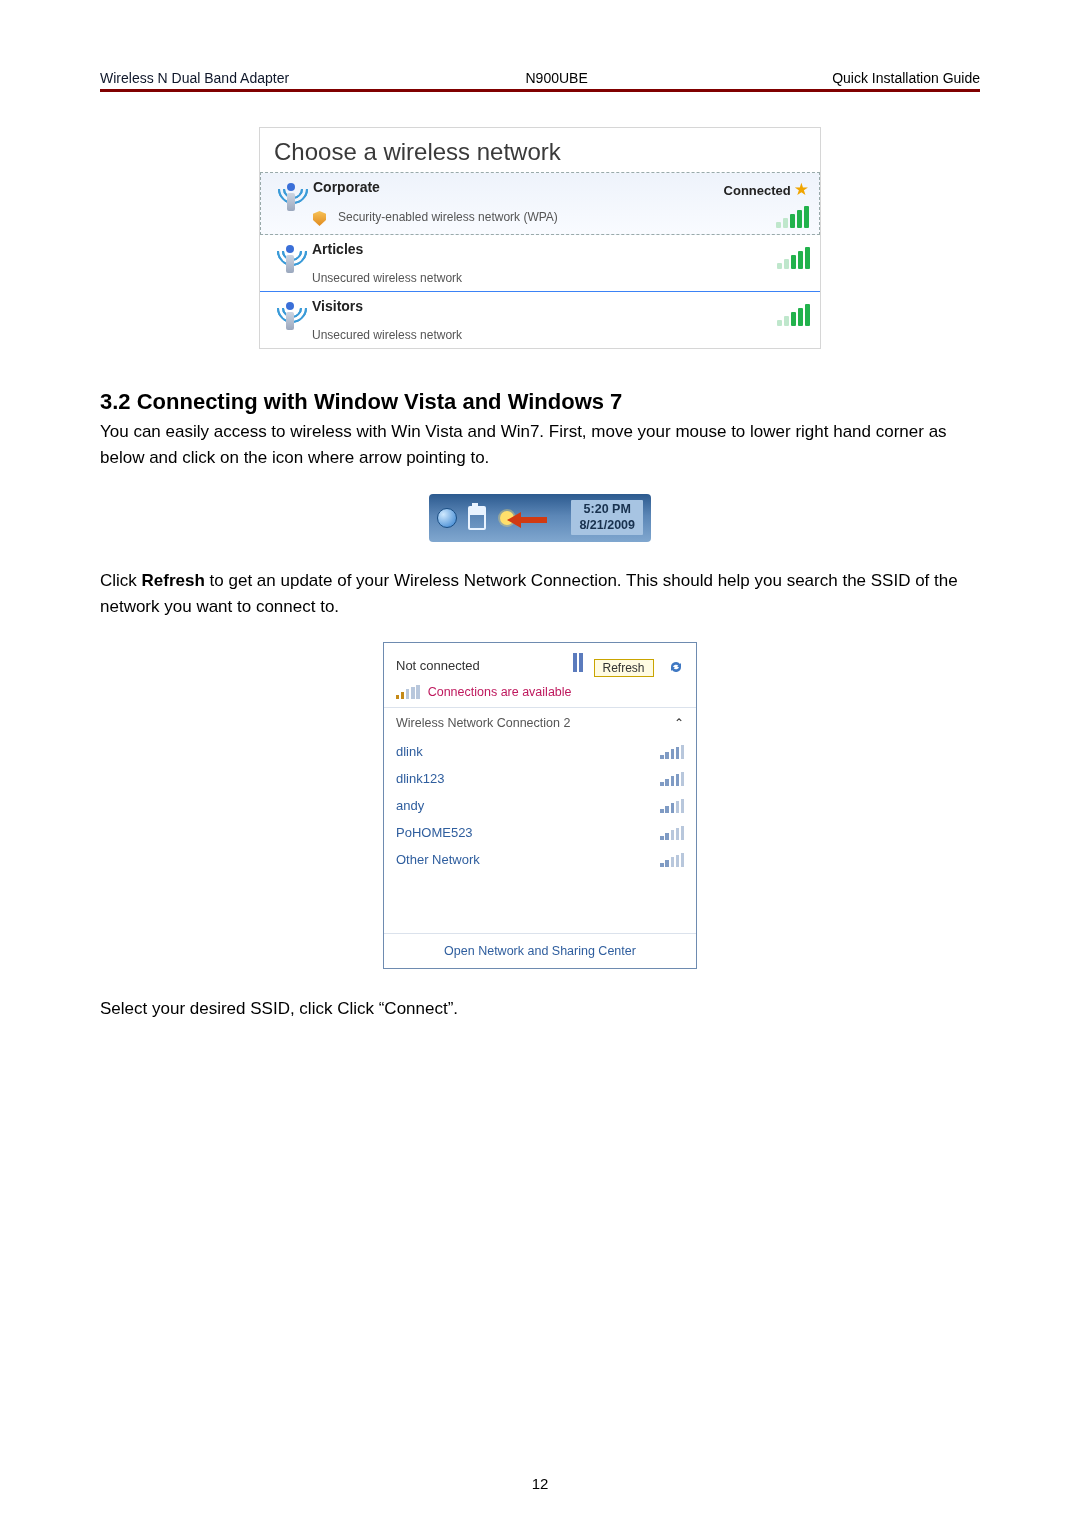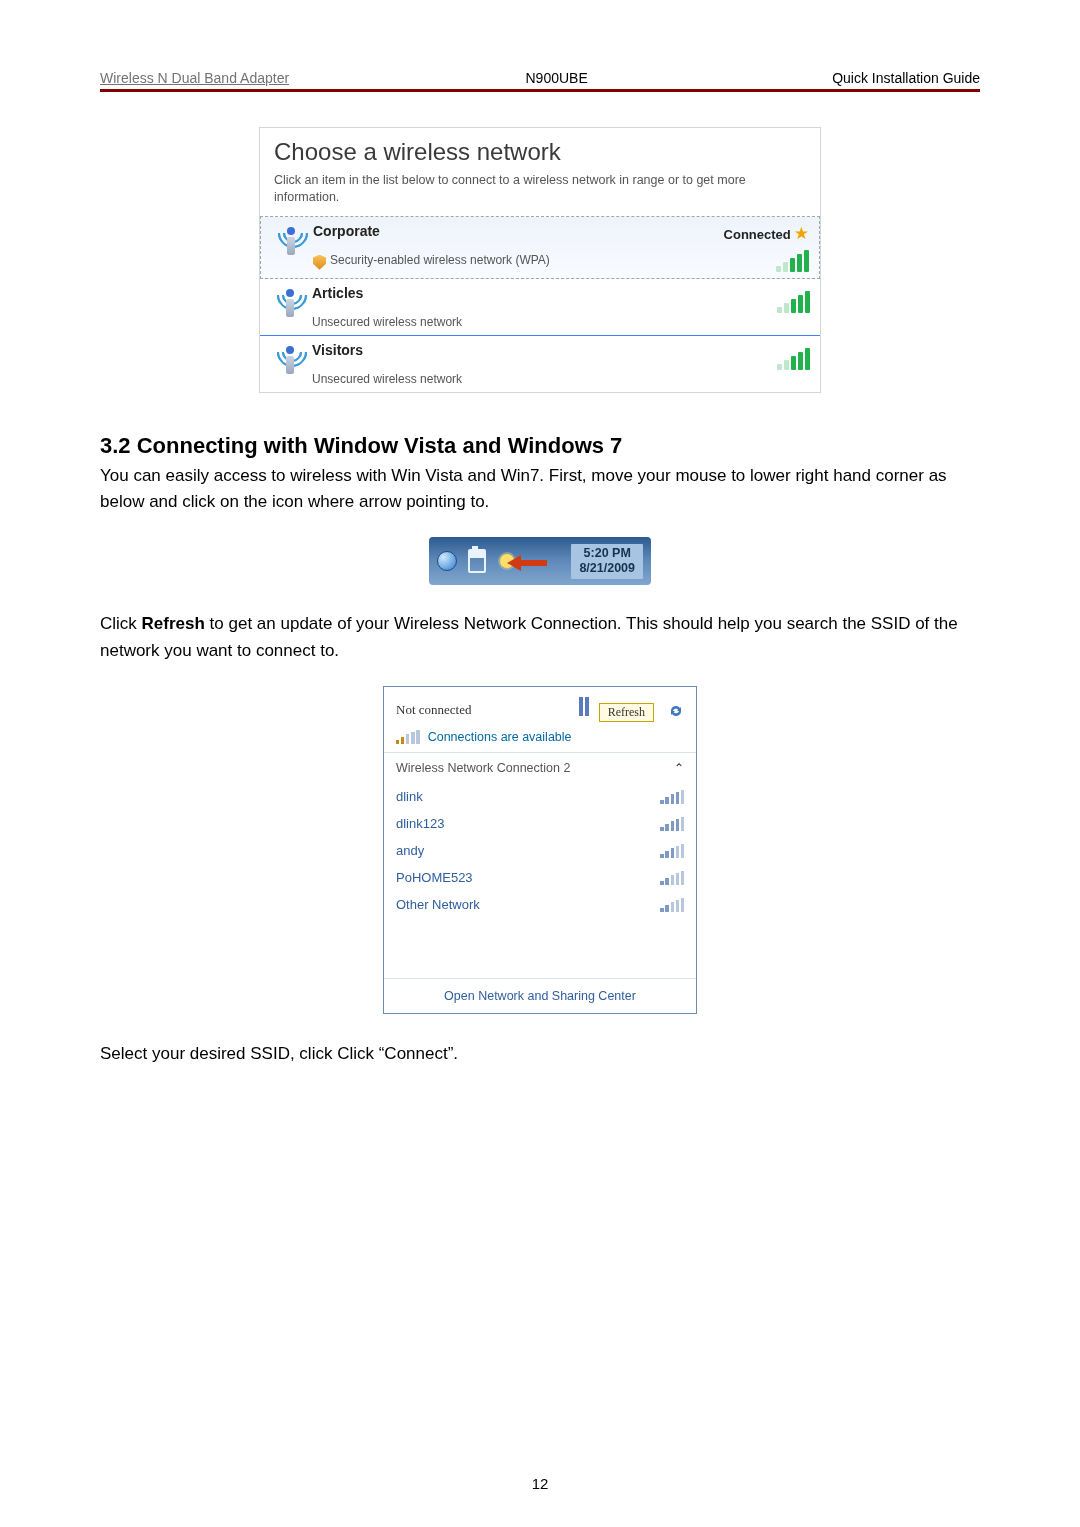--- a/index.html
+++ b/index.html
@@ -1,39 +1,39 @@
 <!DOCTYPE html>
 <html><head>
 <meta charset="utf-8">
 <style>
   html,body{margin:0;padding:0;background:#fff;}
   body{width:1080px;height:1527px;font-family:Arial,Helvetica,sans-serif;position:relative;}
   .page{padding:70px 100px 0 100px;}
   .hdr{display:flex;justify-content:space-between;font-size:14px;border-bottom:3px solid #800000;padding-bottom:3px;}
-  .hdr .left{color:#737373;text-decoration:underline;}
+  .hdr .left{color:#0f172a;}
   .hdr .mid{color:#000;}
   .hdr .right{color:#000;margin-left:8px;}
   
   .fig1{width:560px;margin:35px auto 0 auto;border:1px solid #d6d6d6;background:#fff;font-family:Tahoma,Arial,sans-serif;}
   .fig1 .ttl{font-size:24px;color:#3a3a3a;padding:10px 14px 6px 14px;}
   .fig1 .sub{font-size:12.5px;color:#555;padding:0 14px 10px 14px;line-height:1.35;}
   .net{display:flex;align-items:flex-start;border-bottom:1px solid #3b82f6;padding:6px 10px 6px 8px;position:relative;}
   .net.sel{border:1px dashed #9aa;background:linear-gradient(#eef3fb,#f9fbff);}
   .anticon{width:44px;flex:0 0 44px;display:flex;align-items:center;justify-content:center;}
   .ant{position:relative;width:30px;height:36px;}
   .ant .ball{width:8px;height:8px;background:#3b6fd8;border-radius:50%;position:absolute;top:4px;left:11px;}
   .ant .arc{position:absolute;border:2px solid #3b9bd8;border-radius:50%;}
   .ant .a1{width:16px;height:16px;top:0;left:7px;border-left-color:transparent;border-top-color:transparent;transform:rotate(45deg);}
   .ant .a1b{width:16px;height:16px;top:0;left:7px;border-right-color:transparent;border-top-color:transparent;transform:rotate(-45deg);}
   .ant .a2{width:26px;height:26px;top:-5px;left:2px;border-left-color:transparent;border-top-color:transparent;transform:rotate(45deg);}
   .ant .a2b{width:26px;height:26px;top:-5px;left:2px;border-right-color:transparent;border-top-color:transparent;transform:rotate(-45deg);}
   .ant .stem{position:absolute;width:8px;height:18px;background:linear-gradient(#cdd5e2,#9aa7bd);top:14px;left:11px;border-radius:2px;}
   .netbody{flex:1;}
   .netname{font-size:14px;font-weight:bold;color:#222;padding-bottom:14px;}
-  .netdesc{font-size:12px;color:#555;display:flex;align-items:center;gap:4px;}
+  .netdesc{font-size:12px;color:#555;display:flex;align-items:center;gap:12px;}
   .shield{width:13px;height:15px;display:inline-block;background:linear-gradient(#f7c257,#e08a1e);clip-path:polygon(50% 0,100% 18%,100% 60%,50% 100%,0 60%,0 18%);position:relative;top:2px;}
   .status{text-align:right;min-width:110px;}
   .status .lbl{font-size:13px;font-weight:bold;color:#222;display:inline-block;}
   .star{color:#f0a500;font-size:17px;display:inline-block;margin-left:3px;}
   .bars{display:flex;align-items:flex-end;gap:2px;height:22px;margin-top:6px;justify-content:flex-end;}
   .bars span{width:5px;border-radius:1px;}
   .g1{height:6px}.g2{height:10px}.g3{height:14px}.g4{height:18px}.g5{height:22px}
   .bars.green span{background:#22b24c;}
   .bars.green .dim{background:#bfe7cc;}
   
@@ -45,29 +45,29 @@
   .globe{width:18px;height:18px;border-radius:50%;background:radial-gradient(circle at 30% 30%,#cfe9ff,#2f7dcd);border:1px solid #1a4e84;}
   .batt{width:14px;height:20px;border:2px solid #e9f3ff;border-radius:2px;position:relative;background:linear-gradient(#e9f3ff 35%,transparent 35%);}
   .batt:before{content:'';position:absolute;width:6px;height:3px;background:#e9f3ff;top:-5px;left:2px;}
   .sun{width:14px;height:14px;background:#ffdf6b;border-radius:50%;box-shadow:0 0 0 2px rgba(255,223,107,.35);}
   .arrow{position:absolute;left:78px;top:16px;width:0;height:0;}
   .arrow svg{position:absolute;left:0;top:0;}
   .clock{margin-left:auto;background:#a7c4e2;border-radius:1px;padding:2px 8px;text-align:center;font-size:12.5px;color:#18314e;font-weight:bold;line-height:1.25;}
   
   .fly{width:312px;margin:8px auto;border:1px solid #6e8bb0;background:#fff;font-family:'Segoe UI',Tahoma,Arial,sans-serif;}
   .flytop{padding:10px 12px 8px 12px;border-bottom:1px solid #dbe2ec;}
-  .flytop .row1{display:flex;align-items:center;justify-content:space-between;font-family:Liberation Serif, serif;}
+  .flytop .row1{display:flex;align-items:center;justify-content:space-between;}
   .flytop .nc{font-size:13px;color:#333;}
   .cursor{display:inline-block;width:12px;height:19px;position:relative;margin:0 4px;}
   .cursor:before,.cursor:after{content:'';position:absolute;width:4px;height:19px;background:#5b7bbd;top:0;}
   .cursor:before{left:0;} .cursor:after{left:6px;}
   .refresh{display:inline-block;border:1.5px solid #c9a400;background:#fffbe2;font-size:12px;padding:1px 8px;color:#333;}
   .flyic{width:16px;height:12px;display:inline-block;}
   .flyic svg{display:block}
-  .flytop .row2{display:flex;align-items:center;gap:8px;font-size:12.5px;color:#0369a1;margin-top:8px;}
+  .flytop .row2{display:flex;align-items:center;gap:8px;font-size:12.5px;color:#be185d;margin-top:8px;}
   .sigbars{display:flex;align-items:flex-end;gap:1.8px;height:14px;}
   .sigbars span{width:3.3px;background:#b8c7dc;}
   .sigbars.av span:nth-child(1){background:#c58a18}
   .sigbars.av span:nth-child(2){background:#c58a18}
   .sigbars .b1{height:4px}.sigbars .b2{height:7px}.sigbars .b3{height:10px}.sigbars .b4{height:12px}.sigbars .b5{height:14px}
   .flybody{padding:8px 12px 60px 12px;}
   .sect{display:flex;justify-content:space-between;align-items:center;font-size:12.5px;color:#555;margin-bottom:8px;}
   .chev{font-size:12px;color:#333;}
   .ssid{display:flex;justify-content:space-between;align-items:center;font-size:13px;color:#2f5e9e;padding:6px 0;}
   .flyfoot{border-top:1px solid #dbe2ec;text-align:center;font-size:12.5px;padding:10px 0;color:#2f5e9e;}
@@ -79,21 +79,20 @@
 <div class="page">
 
 <div class="hdr">
   <span class="left">Wireless N Dual Band Adapter</span>
   <span class="mid">N900UBE</span>
   <span class="right">Quick Installation Guide</span>
 </div>
 
 <div class="fig1">
   <div class="ttl">Choose a wireless network</div>
-  <div class="sub">Click an item in the list below to connect to a wireless network in range or to get more information.</div>
 
   <div class="net sel">
     <div class="anticon">
       <div class="ant">
             <div class="arc a2"></div>
             <div class="arc a2b"></div>
             <div class="arc a1"></div>
             <div class="arc a1b"></div>
             <div class="ball"></div>
             <div class="stem"></div>

